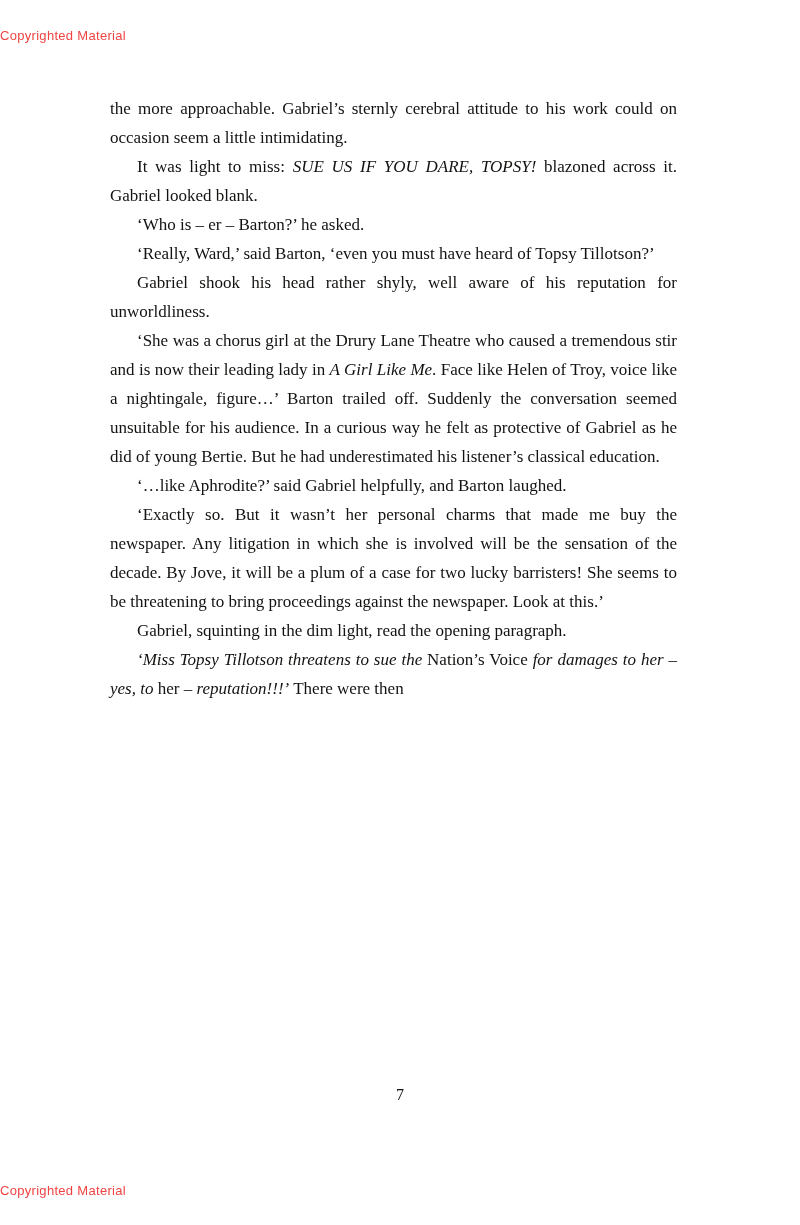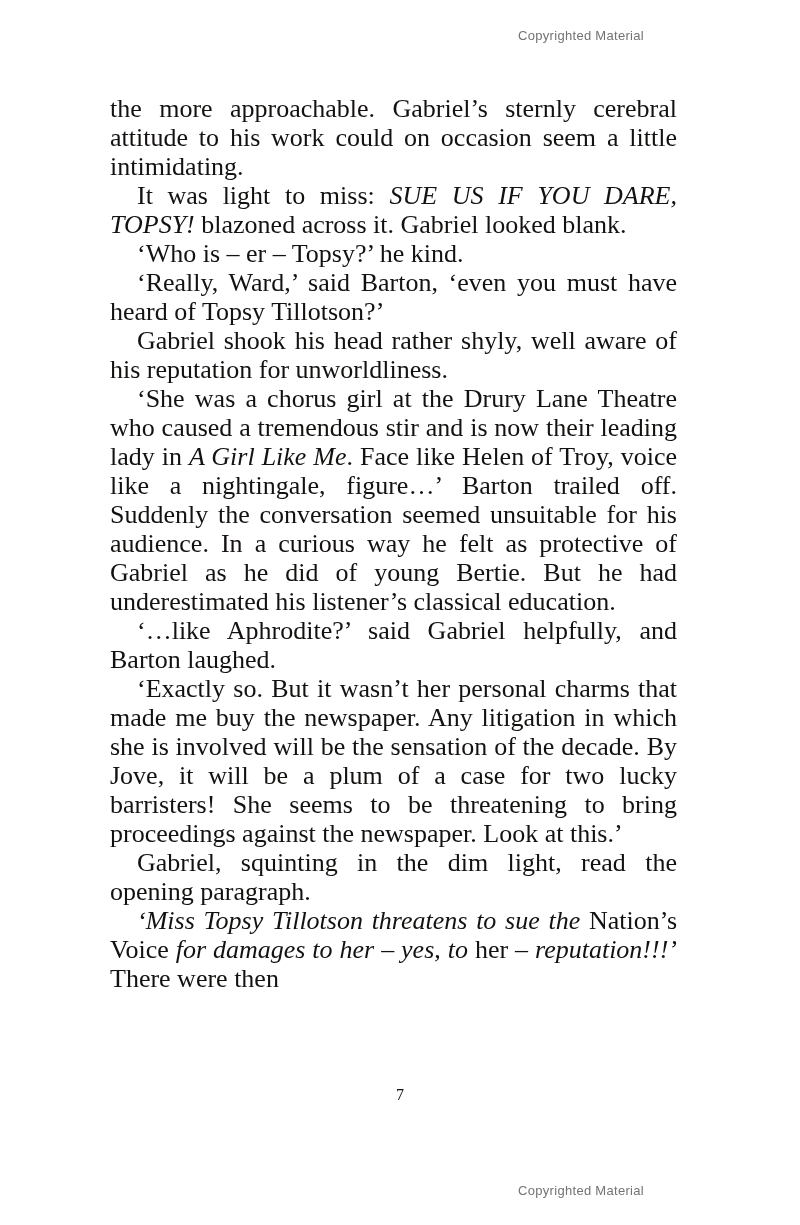--- a/index.html
+++ b/index.html
@@ -14,34 +14,34 @@
   }
   .book-page {
     position: absolute;
     inset: 0;
     background: #ffffff;
   }
   .copyright-notice {
     position: absolute;
     left: 0;
     width: 644px;
-    text-align: right;
+    text-align: left;
     font-family: "Liberation Sans", sans-serif;
     font-size: 13px;
     letter-spacing: 0.3px;
-    color: #737373;
+    color: #ef4444;
   }
   .copyright-notice.top { top: 28px; }
   .copyright-notice.bottom { top: 1183px; }
   .text-block {
     position: absolute;
     top: 94px;
     left: 110px;
     width: 567px;
-    font-size: 26px;
+    font-size: 17px;
     line-height: 29px;
     text-align: justify;
     color: #141210;
   }
   .para { margin: 0; }
   .para.indent { text-indent: 27px; }
   .em { font-style: italic; }
   .page-number {
     position: absolute;
     top: 1086px;
@@ -54,21 +54,21 @@
 </style>
 </head>
 <body>
 
 <div class="book-page">
   <div class="copyright-notice top">Copyrighted Material</div>
 
   <div class="text-block">
       <p class="para"><span>the more approachable. Gabriel’s sternly cerebral attitude to his work could on occasion seem a little intimidating.</span></p>
       <p class="para indent"><span>It was light to miss: </span><span class="em">SUE US IF YOU DARE, TOPSY!</span><span> blazoned across it. Gabriel looked blank.</span></p>
-      <p class="para indent"><span>‘Who is – er – Topsy?’ he kind.</span></p>
+      <p class="para indent"><span>‘Who is – er – Barton?’ he asked.</span></p>
       <p class="para indent"><span>‘Really, Ward,’ said Barton, ‘even you must have heard of Topsy Tillotson?’</span></p>
       <p class="para indent"><span>Gabriel shook his head rather shyly, well aware of his reputation for unworldliness.</span></p>
       <p class="para indent"><span>‘She was a chorus girl at the Drury Lane Theatre who caused a tremendous stir and is now their leading lady in </span><span class="em">A Girl Like Me</span><span>. Face like Helen of Troy, voice like a nightingale, figure…’ Barton trailed off. Suddenly the conversation seemed unsuitable for his audience. In a curious way he felt as protective of Gabriel as he did of young Bertie. But he had underestimated his listener’s classical education.</span></p>
       <p class="para indent"><span>‘…like Aphrodite?’ said Gabriel helpfully, and Barton laughed.</span></p>
       <p class="para indent"><span>‘Exactly so. But it wasn’t her personal charms that made me buy the newspaper. Any litigation in which she is involved will be the sensation of the decade. By Jove, it will be a plum of a case for two lucky barristers! She seems to be threatening to bring proceedings against the newspaper. Look at this.’</span></p>
       <p class="para indent"><span>Gabriel, squinting in the dim light, read the opening paragraph.</span></p>
       <p class="para indent"><span class="em">‘Miss Topsy Tillotson threatens to sue the </span><span>Nation’s Voice</span><span class="em"> for damages to her – yes, to </span><span>her</span><span class="em"> – reputation!!!’</span><span> There were then</span></p>
     </div>
 
   <div class="page-number">7</div>

